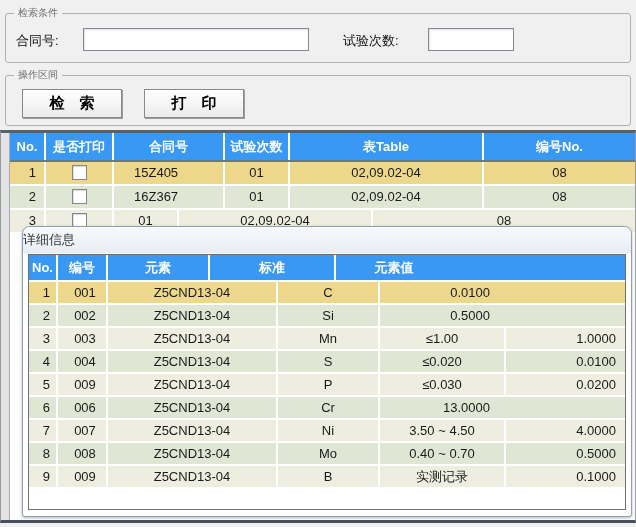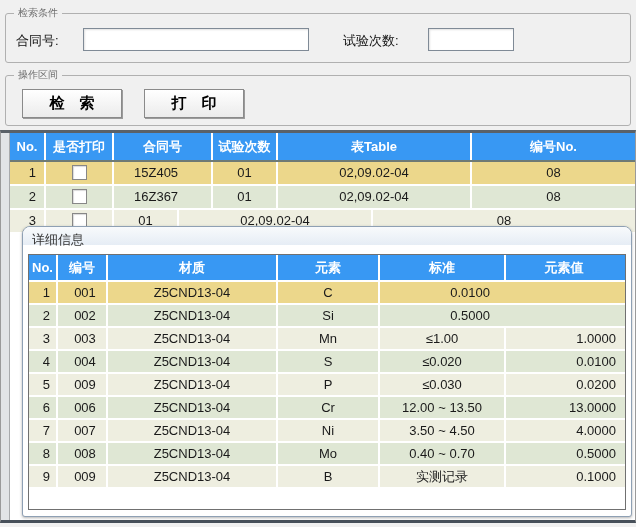--- a/index.html
+++ b/index.html
@@ -33,34 +33,34 @@
              background:#fff;border-top:3px solid #5a6168;border-bottom:3px solid #47505a;
              border-left:1px solid #9a9a9a;border-right:1px solid #9a9a9a}
   .mg-strip{position:absolute;left:0;top:0;bottom:0;width:8px;background:#e2e4e6;border-right:1px solid #a8aaac}
   .mg-body{margin-left:9px}
   .mg-header{display:flex;height:27px;line-height:27px;background:var(--header-blue,#3898f3);
              color:#fff;font-weight:bold;border-bottom:2px solid #6e7a74}
   .mg-header>div,.mg-row>div{box-sizing:border-box;border-right:2px solid #fff;
              overflow:hidden;white-space:nowrap;text-align:center}
   .mg-header>div:last-child,.mg-row>div:last-child{border-right:none}
   .mg-row{display:flex;height:22px;line-height:22px;border-bottom:2px solid #fff}
-  .c0{width:36px}.c1{width:68px}.c2{width:99px}.c3{width:65px}.c4{width:194px}.c5{flex:1}
+  .c0{width:36px}.c1{width:68px}.c2{width:111px}.c3{width:65px}.c4{width:194px}.c5{flex:1}
   .right{text-align:right !important;padding-right:8px}
   .left{text-align:left !important;padding-left:20px}
   .sel{background:var(--row-selected,#ecd78b)}
   .green{background:var(--row-green,#dfe7d4)}
   .cream{background:var(--row-cream,#eeeee0)}
   .cb{display:inline-block;width:13px;height:13px;background:#fff;border:1px solid #878787;
       vertical-align:middle;margin-top:-3px;box-shadow:inset 1px 1px 1px rgba(0,0,0,.15)}
 
   
   .detail-panel{position:absolute;left:22px;top:226px;width:610px;height:291px;box-sizing:border-box;
                 background:#fff;border:1px solid #8ea0b4;border-radius:8px 8px 3px 3px;
                 box-shadow:0 1px 3px rgba(0,0,0,.3)}
-  .dp-title{height:18px;line-height:26px;padding-left:9px;color:#333;
+  .dp-title{height:26px;line-height:26px;color:#333;
             background:linear-gradient(#f8fafc,#e6edf5);border-radius:7px 7px 0 0}
   .detail-grid{position:absolute;left:5px;top:27px;right:5px;bottom:6px;
                border:1px solid #707070;background:#fff;overflow:hidden}
   .dg-header{display:flex;height:25px;line-height:25px;background:var(--header-blue,#3898f3);
              color:#fff;font-weight:bold;border-bottom:2px solid #fff}
   .dg-header>div,.dg-row>div{box-sizing:border-box;border-right:2px solid #fff;
              overflow:hidden;white-space:nowrap;text-align:center}
   .dg-header>div:last-child,.dg-row>div:last-child{border-right:none}
   .dg-row{display:flex;height:21px;line-height:21px;border-bottom:2px solid #fff}
   .d0{width:29px}.d1{width:50px}.d2{width:170px}.d3{width:102px}.d4{width:126px}.d5{width:116px}
@@ -124,21 +124,20 @@
         </div>
     </div>
   </div>
 
   <div class="detail-panel">
     <div class="dp-title">详细信息</div>
     <div class="detail-grid">
       <div class="dg-header">
         <div class="d0">No.</div>
         <div class="d1">编号</div>
-        <div class="d2">材质</div>
         <div class="d3">元素</div>
         <div class="d4">标准</div>
         <div class="d5">元素值</div>
       </div>
       <div id="dg-rows">
           <div class="dg-row sel">
             <div class="d0 dright">1</div>
             <div class="d1 dleft">001</div>
             <div class="d2">Z5CND13-04</div>
             <div class="d3">C</div>
@@ -173,21 +172,20 @@
             <div class="d2">Z5CND13-04</div>
             <div class="d3">P</div>
             <div class="d4">≤0.030</div>
             <div class="d5 dright">0.0200</div>
           </div>
           <div class="dg-row green">
             <div class="d0 dright">6</div>
             <div class="d1 dleft">006</div>
             <div class="d2">Z5CND13-04</div>
             <div class="d3">Cr</div>
-            <div class="d4">12.00 ~ 13.50</div>
             <div class="d5 dright">13.0000</div>
           </div>
           <div class="dg-row cream">
             <div class="d0 dright">7</div>
             <div class="d1 dleft">007</div>
             <div class="d2">Z5CND13-04</div>
             <div class="d3">Ni</div>
             <div class="d4">3.50 ~ 4.50</div>
             <div class="d5 dright">4.0000</div>
           </div>

